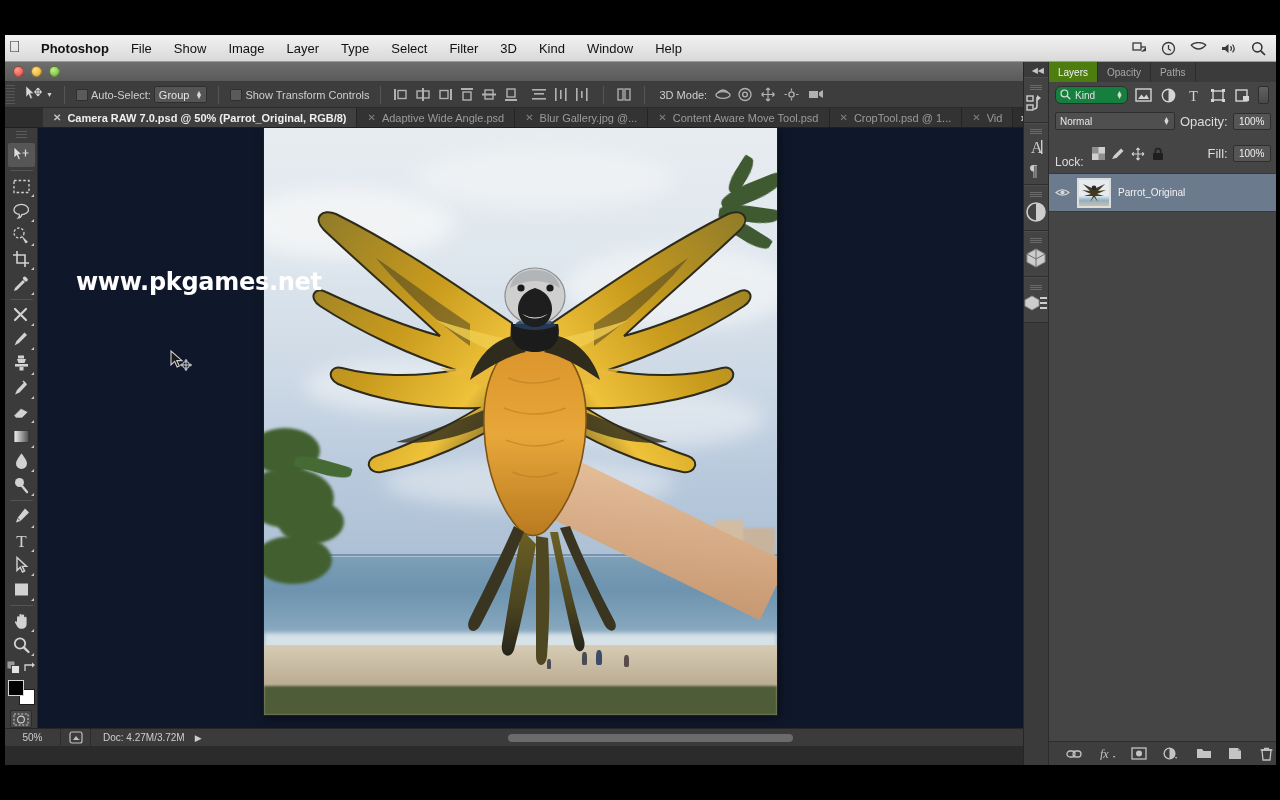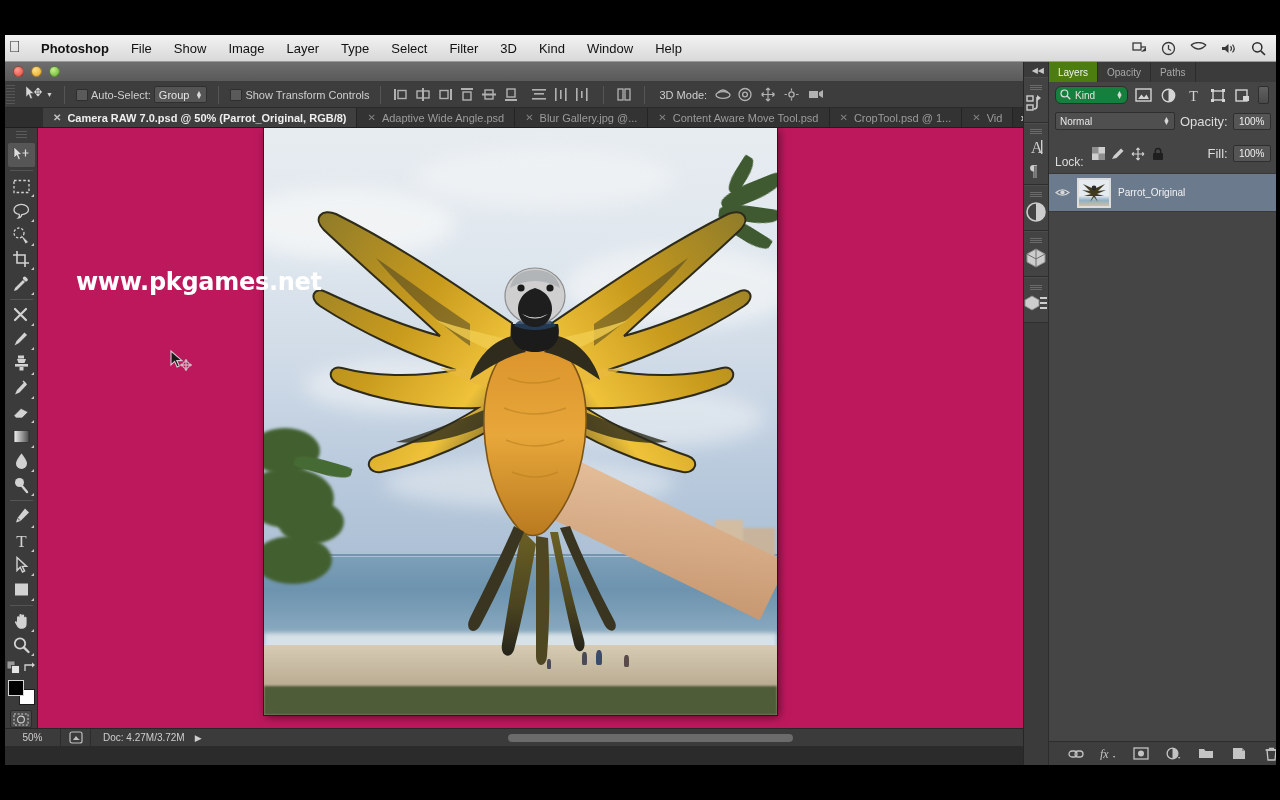--- a/index.html
+++ b/index.html
@@ -83,21 +83,21 @@
   .tool .corner{ position:absolute; right:1px; bottom:1px; width:0;height:0;
                  border-left:3px solid transparent; border-bottom:3px solid #c9c9c9; }
   .tb-div{ width:23px; height:1px; background:#545454; margin:3px 0; }
   .swatches{ position:relative; width:27px; height:26px; margin-top:4px; }
   .sw-back{ position:absolute; right:0; bottom:0; width:16px; height:16px; background:#fff; border:1px solid #1c1c1c;}
   .sw-front{ position:absolute; left:0; top:0; width:16px; height:16px; background:#000; border:1px solid #d6d6d6;}
   .qmask{ width:22px; height:18px; display:flex;align-items:center;justify-content:center; margin-top:5px;
           background:#4a4a4a; border:1px solid #2b2b2b; border-radius:2px; }
 
   
-  .canvas-wrap{ flex:1; position:relative; background:#be185d; overflow:hidden;text-align:center; }
+  .canvas-wrap{ flex:1; position:relative; background:#0f172a; overflow:hidden;text-align:center; }
   .watermark{ position:absolute; left:38px; top:140px; font-size:24px; font-weight:bold;
               color:#fff; letter-spacing:-.3px; z-index:8; font-family:"DejaVu Sans", sans-serif; }
   .cursor-move{ position:absolute; left:131px; top:222px; z-index:9; }
 
   .artboard{ position:absolute; left:226px; top:0px; width:513px; height:587px; }
 
   
   .photo{ position:absolute; inset:0; overflow:hidden; background:#b9c8d6; }
   .sky{ position:absolute; left:0; top:0; width:100%; height:77%;
         background:linear-gradient(#e7ecf0 0%,#dfe7ee 28%,#cdd9e6 55%,#b9cadd 76%, #a9bdd2 100%); }
@@ -182,21 +182,21 @@
 
   .layerlist{ flex:1; background:#454545; border-top:1px solid #383838; }
   .layerrow{ height:38px; display:flex; align-items:center; gap:7px; padding:0 5px;
              border-bottom:1px solid #3a3a3a; background:#6b7a8c; }
   .eye{ width:16px; display:flex; align-items:center; justify-content:center; }
   .lthumb{ width:34px; height:30px; border:2px solid #ddd; overflow:hidden; position:relative; background:#b9c8d6;}
   .lthumb .mini-sky{ position:absolute; inset:0; background:linear-gradient(#e6ebef 60%, #8fb0c6 78%, #cdbfa4 100%);}
   .lname{ font-size:10px; color:#f2f2f2; }
   .layerfooter{ height:24px; background:#3e3e3e; border-top:1px solid #2d2d2d;
                 display:flex; align-items:center; justify-content:space-around; padding:0 10px; }
-  .lf-icon{ width:18px; height:16px; display:flex; align-items:center; justify-content:flex-end; color:#c4c4c4;}
+  .lf-icon{ width:18px; height:16px; display:flex; align-items:center; justify-content:flex-start; color:#c4c4c4;}
 </style>
 </head>
 <body>
 
 <div id="app">
 
   <div class="letterbox-top"></div>
   <div class="letterbox-bottom"></div>
 
   <div class="macbar">

